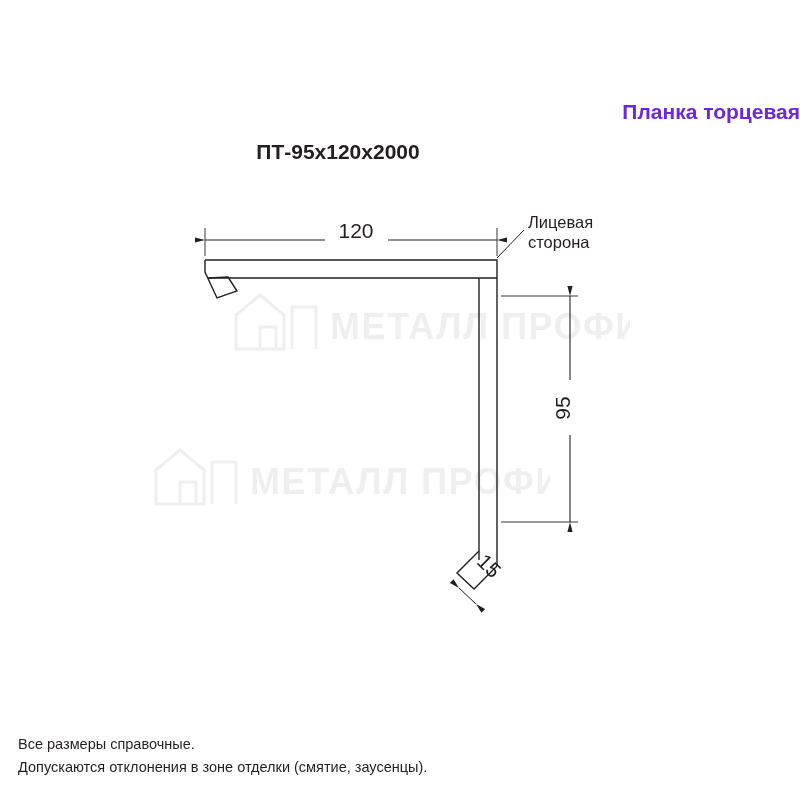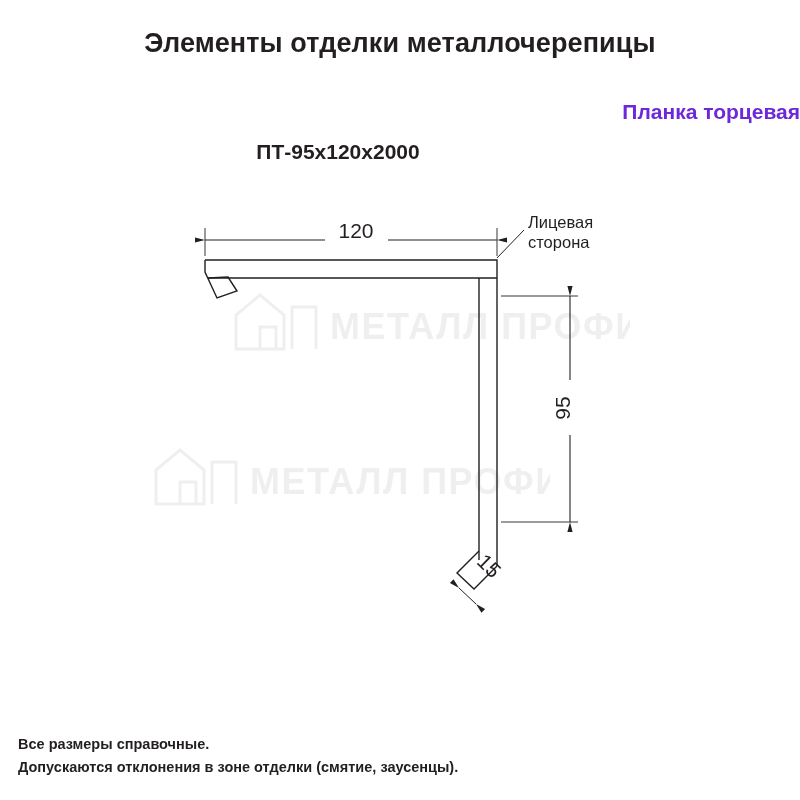--- a/index.html
+++ b/index.html
@@ -62,38 +62,37 @@
   .wm1 { left: 230px; top: 275px; }
   .wm2 { left: 150px; top: 430px; }
   .footnotes {
     position: absolute;
     left: 18px;
     bottom: 22px;
     font-size: 14.5px;
     line-height: 1.55;
     color: #231f20;
   }
-  .footnotes div { white-space: nowrap; font-weight: bold; }
+  .footnotes div { white-space: nowrap; }
   .dim-text {
     font-family: "Liberation Sans", sans-serif;
     font-size: 21px;
     fill: #231f20;
   }
   .label-text {
     font-family: "Liberation Sans", sans-serif;
     font-size: 16.5px;
     fill: #231f20;
   }
 </style>
 </head>
 <body>
 
 <div class="page">
 
-  <div class="title">Элементы отделки металлочерепицы</div>
   <div class="subtitle">Планка торцевая</div>
   <div class="code">ПТ-95х120х2000</div>
 
   <div class="watermark wm1">
     <svg width="400" height="90" viewBox="0 0 400 90" xmlns="http://www.w3.org/2000/svg">
       <g fill="none" stroke="#b3b3b3" stroke-width="3">
         <path d="M6 74 L6 40 L30 20 L54 40 L54 74 Z"></path>
         <path d="M30 74 L30 52 L46 52 L46 74"></path>
         <path d="M62 74 L62 32 L86 32 L86 74"></path>
       </g>

